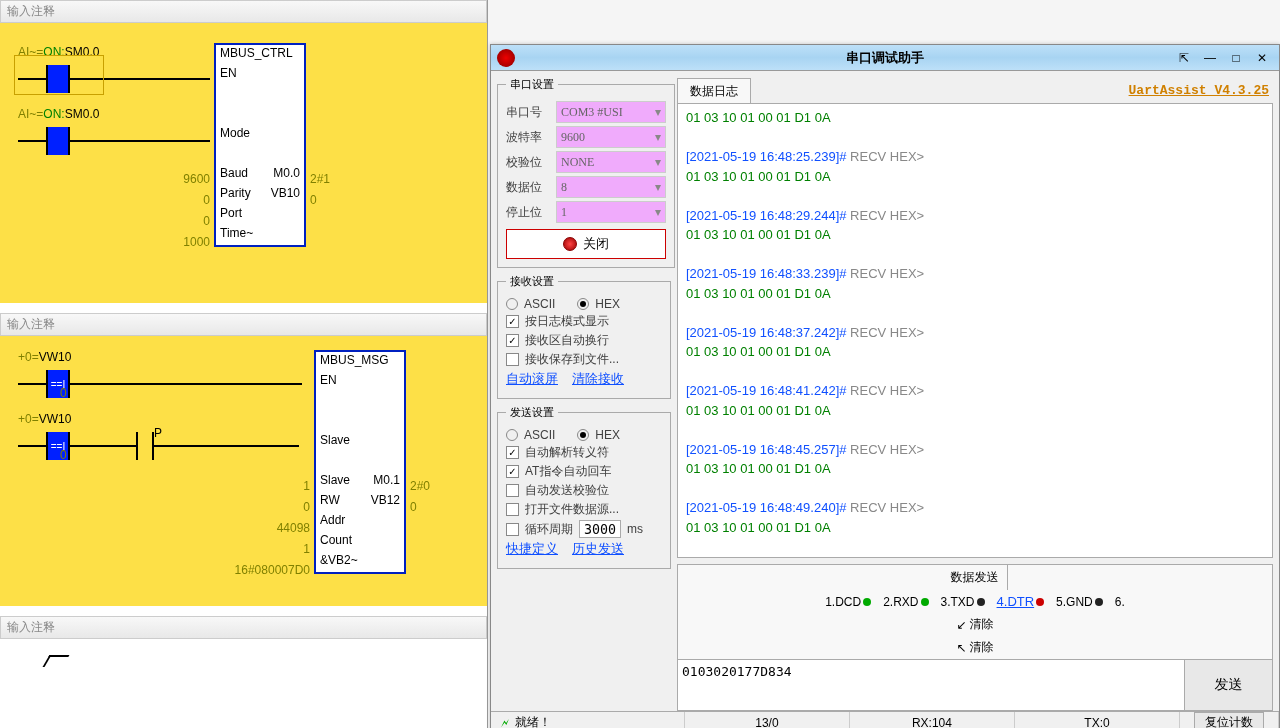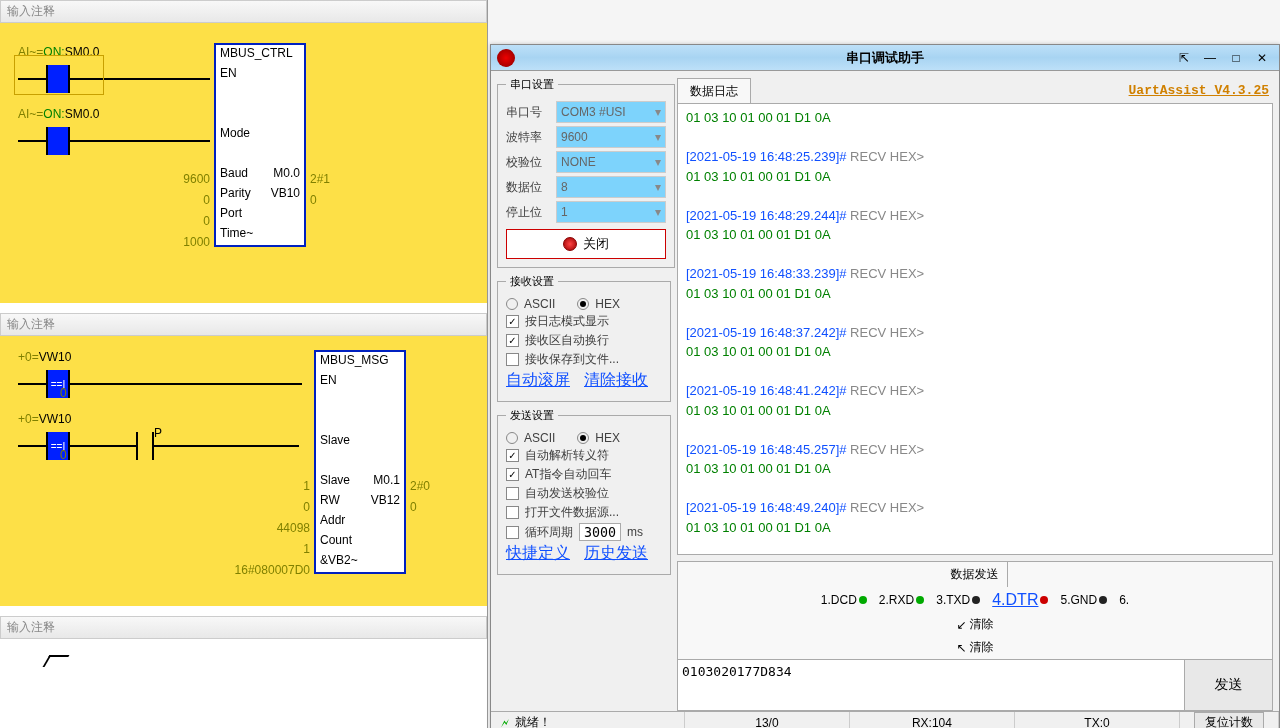--- a/index.html
+++ b/index.html
@@ -35,33 +35,33 @@
 .title-btn { width: 22px; height: 18px; display: flex; align-items: center; justify-content: center; font-size: 12px; color: #000; cursor: default; }
 
 .uart-body { display: flex; height: 640px; }
 .uart-left { width: 186px; padding: 6px; display: flex; flex-direction: column; gap: 6px; }
 .uart-right { flex: 1; padding: 6px 6px 0 0; display: flex; flex-direction: column; }
 
 fieldset { border: 1px solid #aaa; padding: 6px 8px 8px 8px; background: #f0f0f0; }
 fieldset legend { padding: 0 4px; font-size: 11px; }
 .setting-row { display: flex; align-items: center; gap: 6px; margin: 3px 0; }
 .setting-row label { width: 44px; color: #404040; }
-.setting-row .dd { flex: 1; height: 22px; background: #7dd3fc; border: 1px solid #ccc; display: flex; align-items: center; padding: 0 4px; font-family: Liberation Sans, sans-serif; color: #666; position: relative; }
+.setting-row .dd { flex: 1; height: 22px; background: #f0abfc; border: 1px solid #ccc; display: flex; align-items: center; padding: 0 4px; font-family: Liberation Serif, serif; color: #666; position: relative; }
 .setting-row .dd::after { content: '▾'; position: absolute; right: 4px; color: #888; }
 
 .close-btn { width: 160px; height: 30px; margin: 6px auto 0; border: 1px solid #c00; background: #fff; display: flex; align-items: center; justify-content: center; gap: 6px; font-size: 13px; }
 .close-btn .dot { width: 14px; height: 14px; border-radius: 50%; background: radial-gradient(#f44,#900); border: 1px solid #800; }
 
 .chk-row { display: flex; align-items: center; gap: 6px; margin: 2px 0; color: #404040; }
 .chk { width: 13px; height: 13px; border: 1px solid #888; background: #fff; display: inline-flex; align-items: center; justify-content: center; font-size: 10px; }
 .chk.on::before { content: '✓'; color: #000; }
 .radio { width: 12px; height: 12px; border-radius: 50%; border: 1px solid #888; display: inline-flex; align-items: center; justify-content: center; }
 .radio.on::before { content: ''; width: 6px; height: 6px; border-radius: 50%; background: #000; }
 
-.link { color: #1050ff; text-decoration: underline; font-size: 16px; cursor: pointer; }
+.link { color: #1050ff; text-decoration: underline; font-size: 13px; cursor: pointer; }
 
 .log-tabs { display: flex; align-items: center; justify-content: space-between; padding-right: 4px; }
 .tab { padding: 4px 12px; border: 1px solid #aaa; border-bottom: none; background: #f8f8f8; font-size: 12px; position: relative; top: 1px; }
 .product { color: #d08000; font-family: "Courier New", monospace; font-size: 13px; font-weight: bold; text-decoration: underline; }
 
 .log-area { flex: 1; border: 1px solid #aaa; background: #fff; padding: 4px 8px; font-family: "Courier New", monospace; font-size: 13px; line-height: 1.5; overflow-y: scroll; position: relative; }
 .log-ts { color: #1050ff; }
 .log-dir { color: #888; }
 .log-data { color: #008000; }
 

